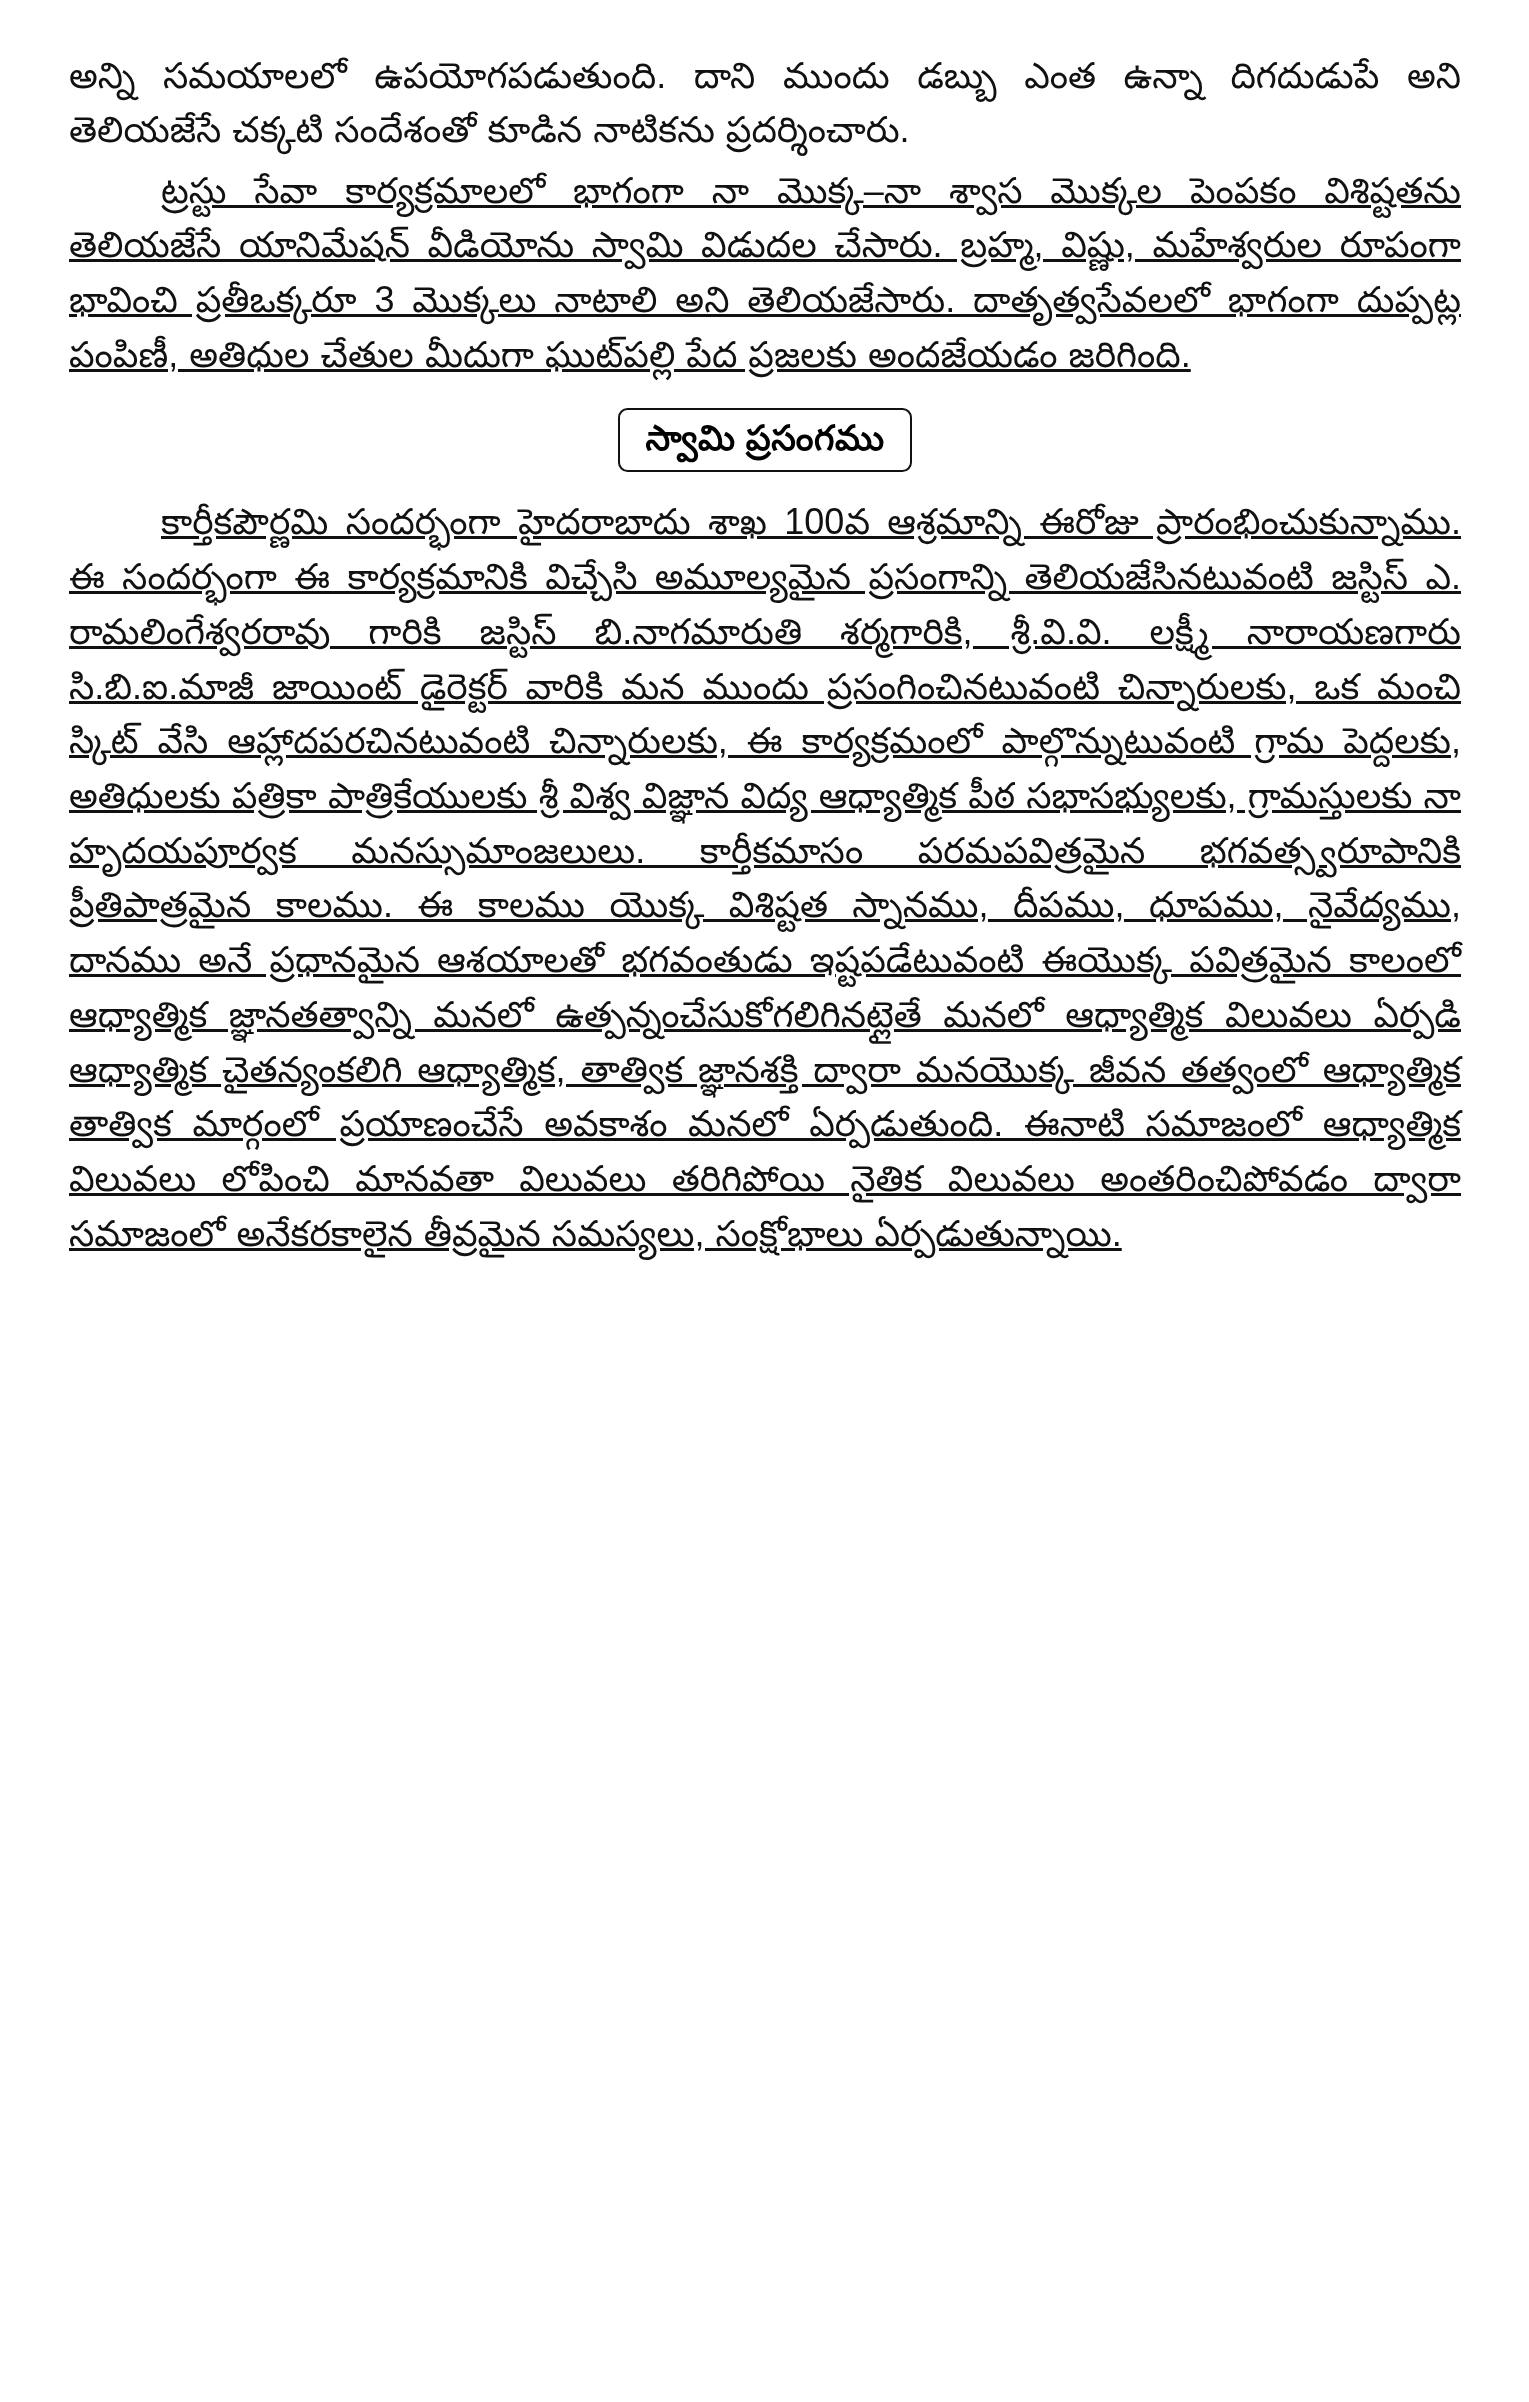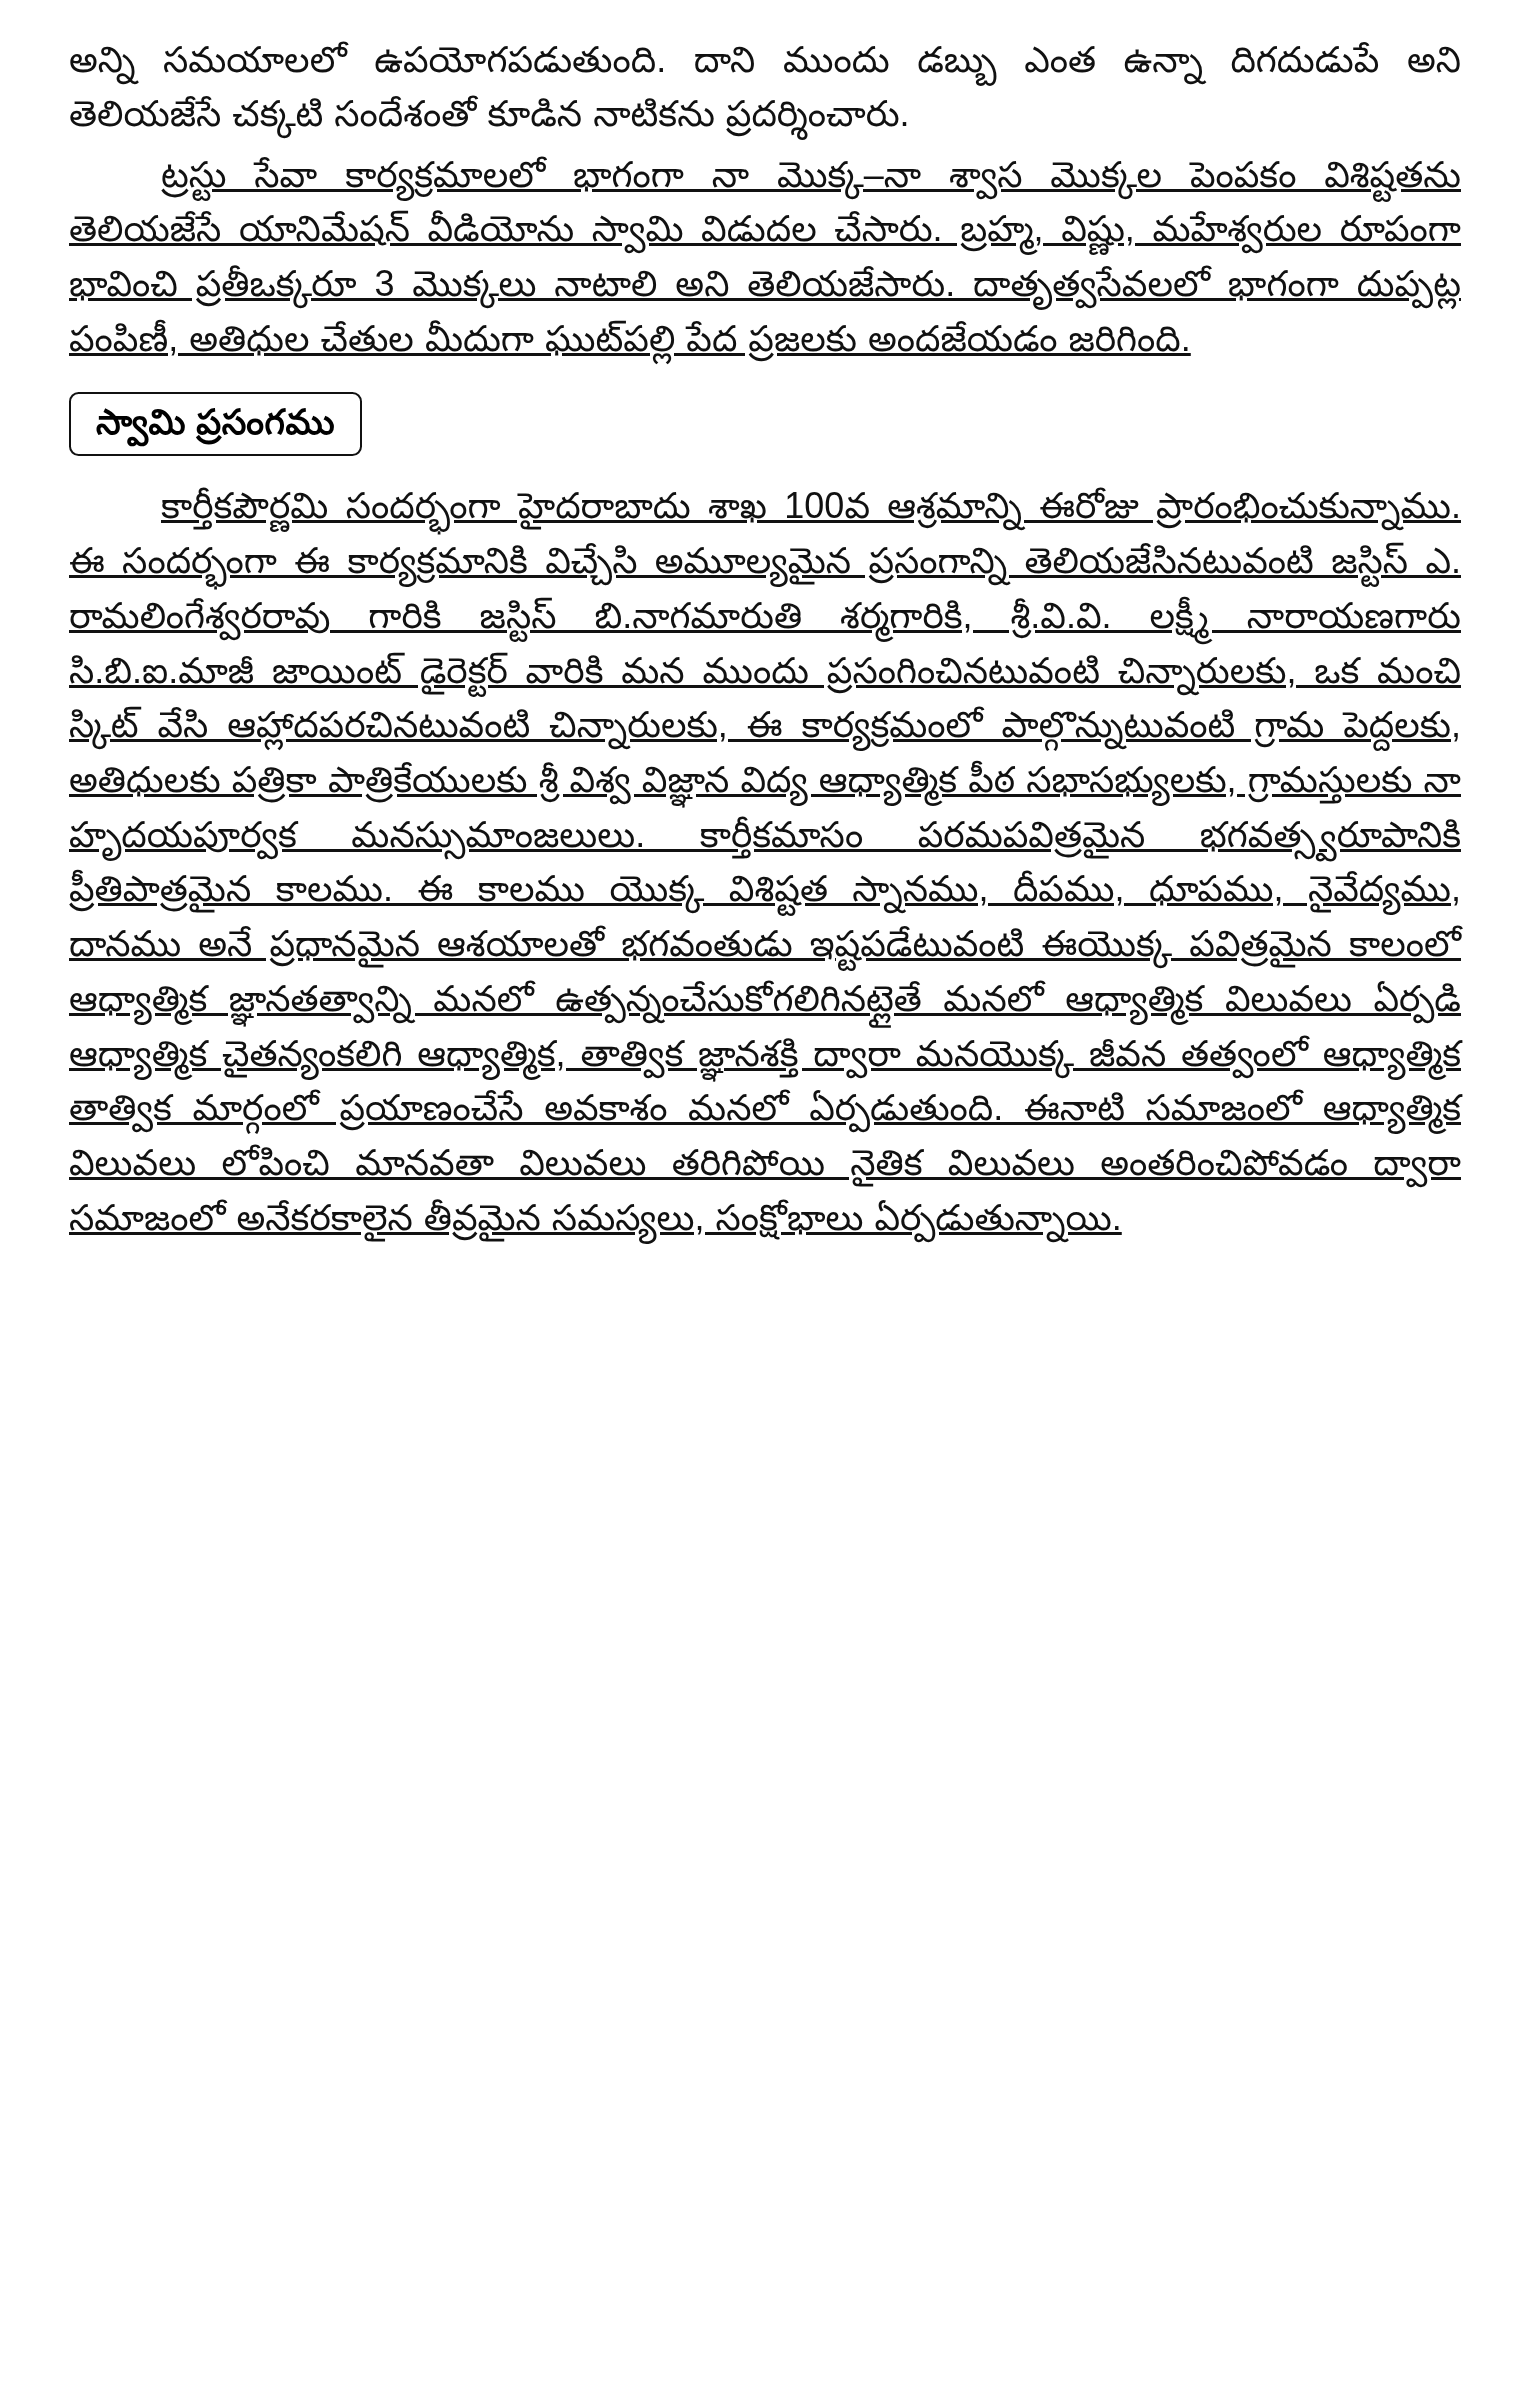--- a/index.html
+++ b/index.html
@@ -19,38 +19,39 @@
     position: absolute;
     left: 0; top: 0;
     width: 1529px;
     height: 2402px;
     box-sizing: border-box;
     padding: 32.5px 69px 0 69px;
     background: #fff;
   }
   .content {
     width: 1392px;
-    margin: 0 auto;
+    margin: 16px auto;
   }
   p.para {
     margin: 0 0 5.7px 0;
     font-size: 36px;
     line-height: 1.52;
     text-align: justify;
     text-justify: inter-word;
     letter-spacing: 0px;
     word-spacing: 1px;
     color: #111;
   }
   p.indent {
     text-indent: 92px;
     text-decoration: underline;
   }
   .heading-wrap {
     display: flex;
+    justify-content: center;
     align-items: center;
     margin: 25px 0 23px 0;
   }
   .heading-box {
     border: 2.9px solid #111;
     border-radius: 9.6px;
     padding: 6.7px 25px 10.5px 25px;
     font-size: 35px;
     line-height: 1.25;
     font-weight: 700;

